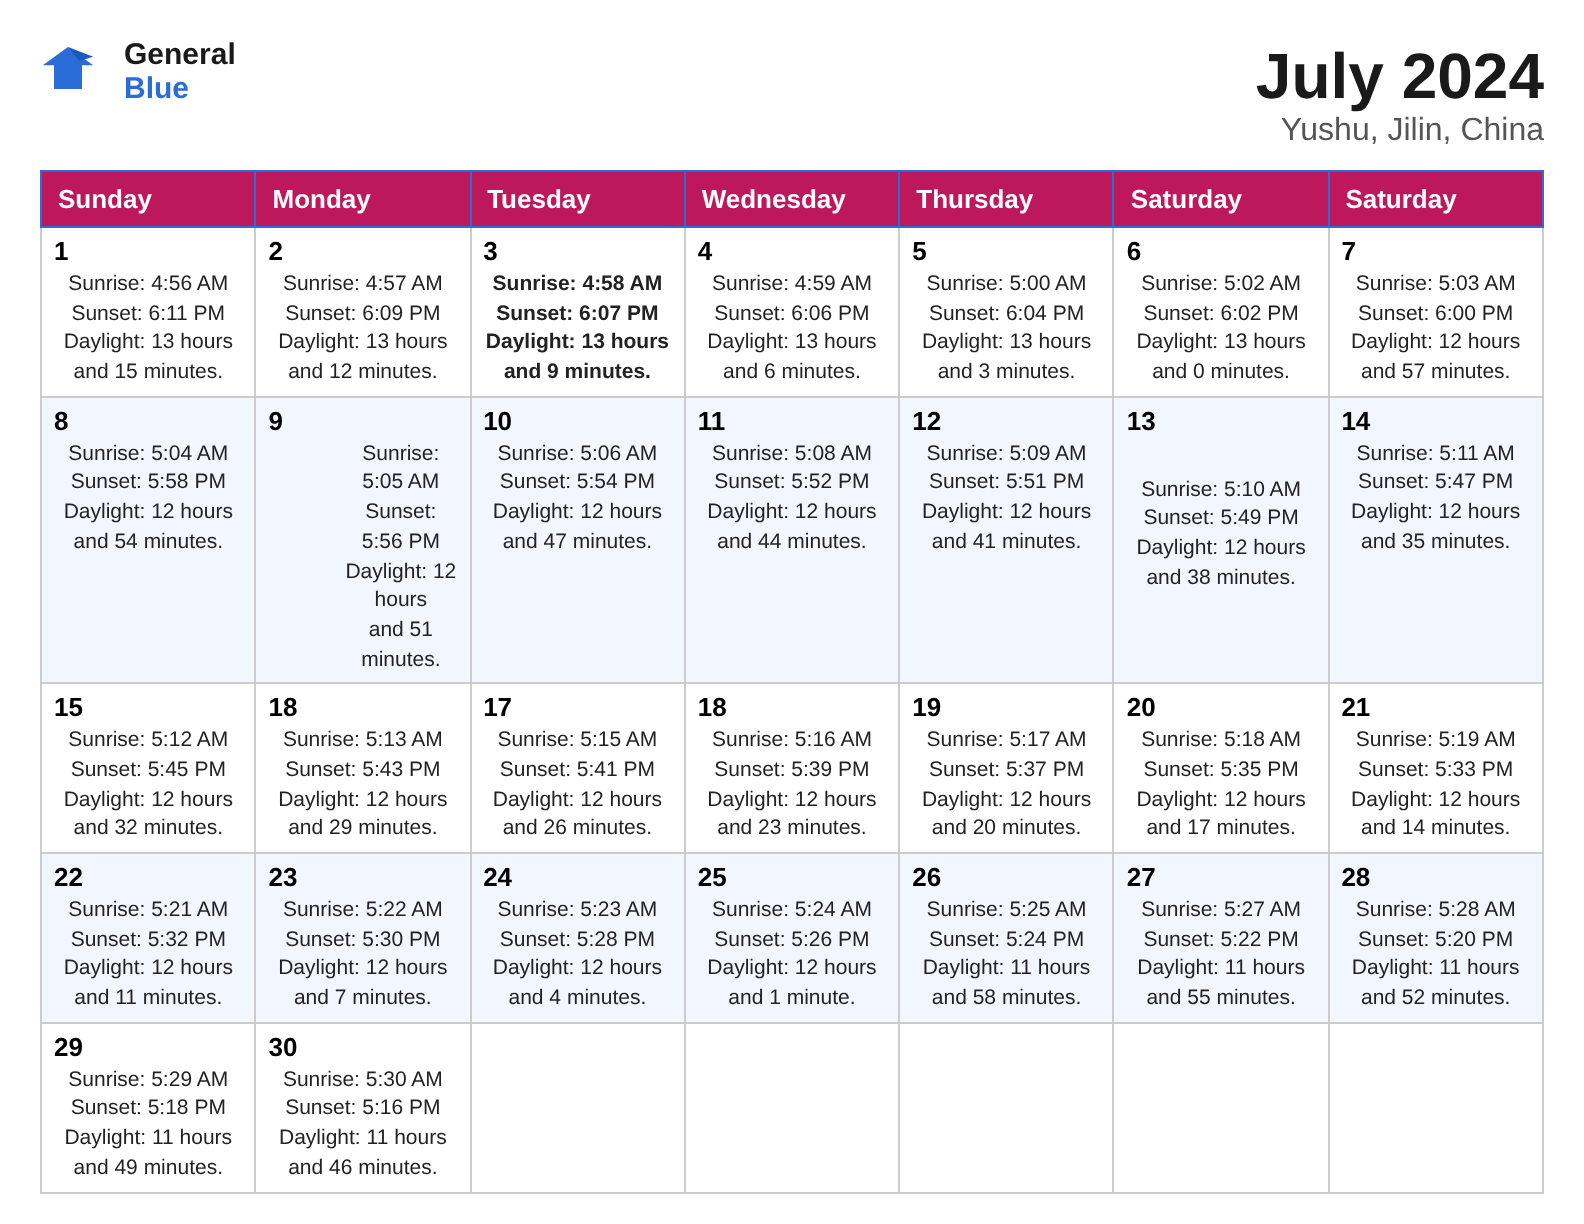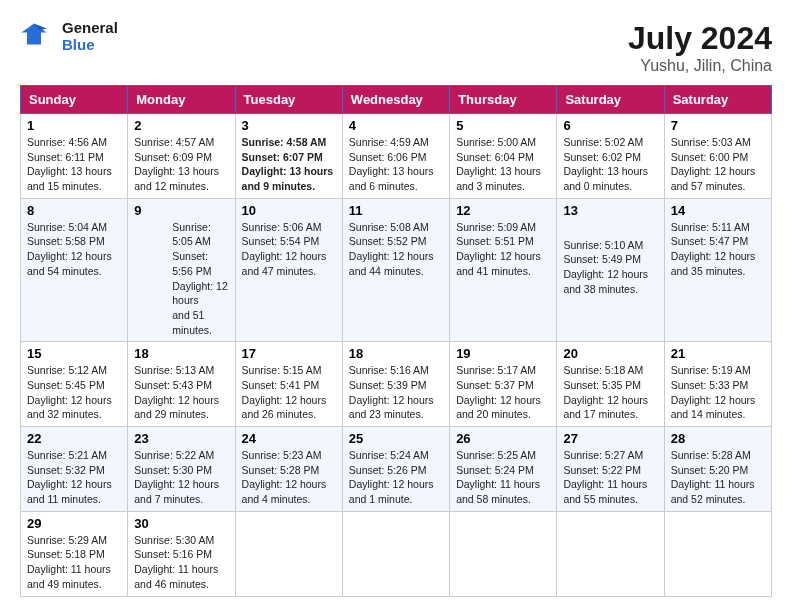--- a/index.html
+++ b/index.html
@@ -68,20 +68,21 @@
     .day-num {
       font-size: 13px;
       font-weight: bold;
       display: block;
       margin-bottom: 2px;
     }
     .day-info {
       font-size: 10.5px;
       color: #222;
       line-height: 1.4;
+      text-align: center;
     }
     .empty-cell {
       background: #fff !important;
     }
   </style>
 </head>
 <body>
 
 <div class="header">
   <div class="logo">

